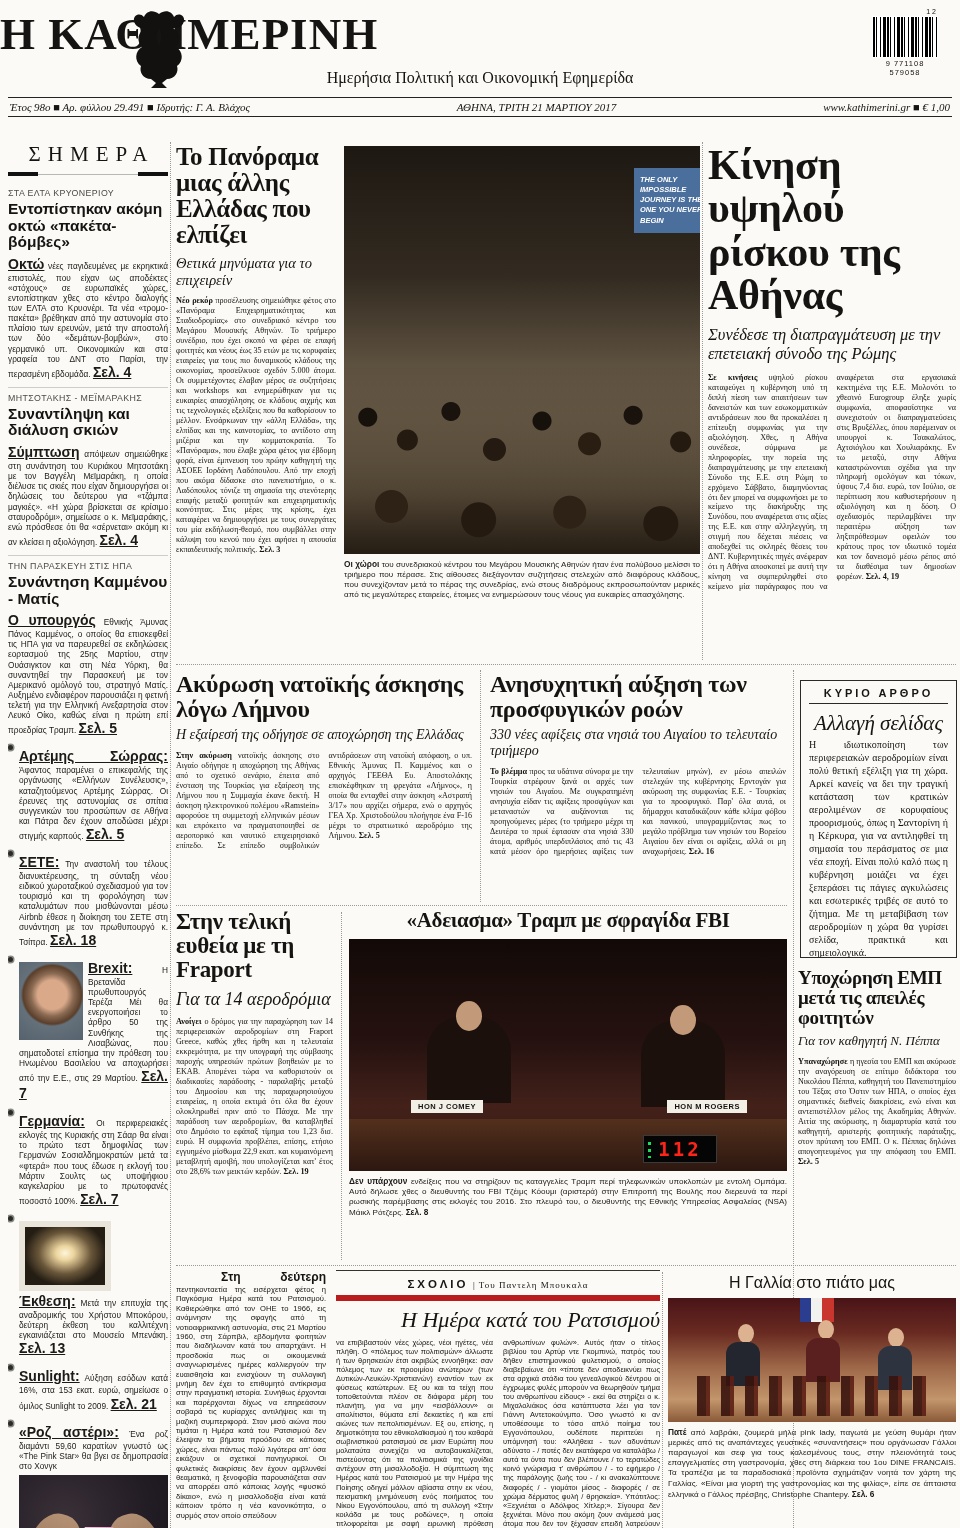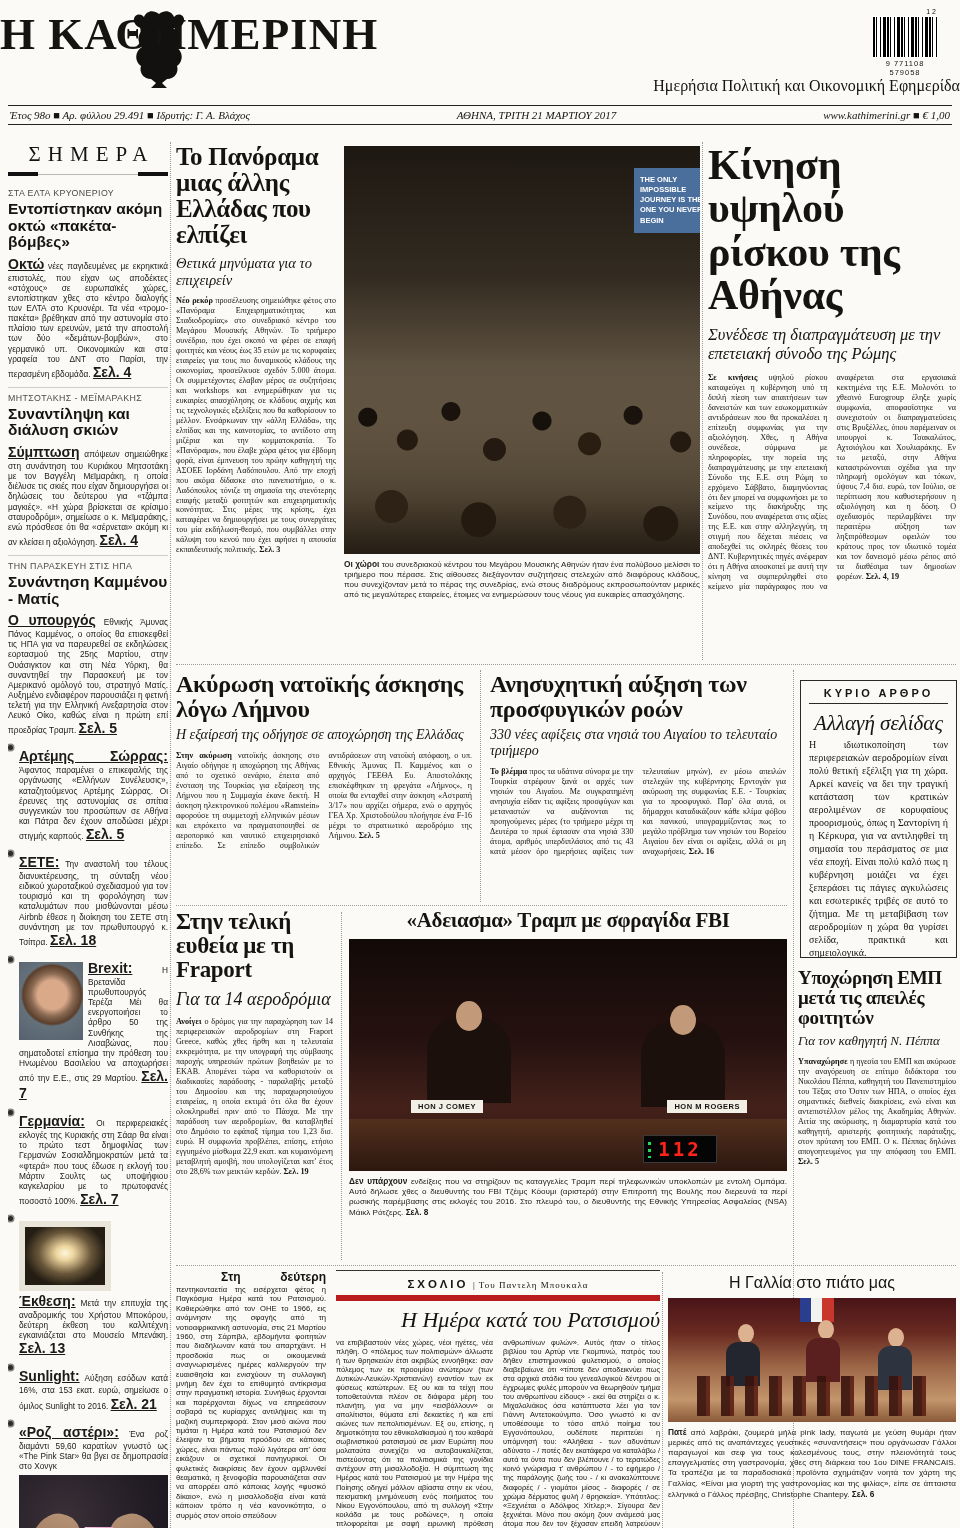--- a/index.html
+++ b/index.html
@@ -3,21 +3,21 @@
 <meta charset="utf-8">
 <style>
   * { margin:0; padding:0; box-sizing:border-box; }
   body { background:#e8e6e1; font-family:"Liberation Sans","DejaVu Sans",sans-serif; color:#161412; }
   .page { width:960px; height:1528px; margin:0 auto; background:#fbfaf6; position:relative; overflow:hidden; }
 
   
   .masthead { position:relative; height:142px; padding-top:6px; }
   .eagle { position:absolute; left:128px; top:8px; width:62px; height:84px; }
   .mast-title { font-family:"Liberation Serif","DejaVu Serif",serif; font-weight:bold; font-size:45px; letter-spacing:1px; line-height:1.0; margin-top:6px; }
-  .mast-sub { text-align:right; font-family:"Liberation Serif","DejaVu Serif",serif; font-size:16px; margin-top:20px; }
+  .mast-sub { text-align:center; font-family:"Liberation Serif","DejaVu Serif",serif; font-size:16px; margin-top:12px; }
   .mast-info { display:flex; justify-content:space-between; align-items:center; margin:10px 8px 0; border-top:1px solid #232323; border-bottom:1px solid #232323; padding:3px 2px; font-family:"Liberation Serif","DejaVu Serif",serif; font-style:italic; font-size:11px; }
   .barcode-wrap { position:absolute; right:22px; top:8px; width:66px; text-align:center; }
   .barcode-top { font-size:7px; text-align:right; letter-spacing:2px; }
   .barcode-bars { height:42px; margin:1px 0 1px; background:repeating-linear-gradient(90deg,#000 0 2px,#fff 2px 3px,#000 3px 4px,#fff 4px 7px,#000 7px 8px,#fff 8px 10px,#000 10px 13px,#fff 13px 14px); border:1px solid #fff; }
   .barcode-num { font-size:7.5px; letter-spacing:1px; }
 
   
   .content { position:relative; height:1386px; }
   .vline { position:absolute; width:0; border-left:1px dotted #9b9b96; }
   .hline { position:absolute; height:0; border-top:1px dotted #9b9b96; }
@@ -52,21 +52,21 @@
   .subhead { font-family:"Liberation Serif","DejaVu Serif",serif; font-style:italic; line-height:1.15; margin-top:7px; }
   .body-serif { font-family:"Liberation Serif","DejaVu Serif",serif; font-size:8.1px; line-height:1.23; text-align:justify; margin-top:8px; }
   .body-serif b { font-size:8.2px; }
   .two-col { column-count:2; column-gap:9px; }
 
   .story-panorama { left:176px; top:2px; width:160px; height:516px; }
   .story-panorama .headline { font-size:25px; }
   .story-panorama .subhead { font-size:14.5px; }
 
   .panorama-figure { left:344px; top:4px; width:356px; height:514px; }
-  .photo-panorama { position:relative; width:396px; height:408px; background:linear-gradient(180deg,#1d1812 0%,#332b21 32%,#6d5f4b 62%,#9b8a6d 86%,#8a7757 100%); }
+  .photo-panorama { position:relative; width:396px; height:408px; background:linear-gradient(180deg,#1d1812 0%,#332b21 32%,#6d5f4b 62%,#9b8a6d 86%,#8a7757 100%);font-style:italic; }
   .pano-sign { position:absolute; right:14px; top:22px; width:92px; padding:7px 6px; background:#4a6f9d; color:#fff; font-size:7.5px; font-weight:bold; line-height:1.35; text-transform:uppercase; }
   .pano-crowd { position:absolute; left:0; bottom:0; width:100%; height:190px;
     background-image:
       radial-gradient(circle at 6% 28%, #17110c 9px, transparent 10px),
       radial-gradient(circle at 16% 40%, #241a10 10px, transparent 11px),
       radial-gradient(circle at 27% 25%, #1a130d 9px, transparent 10px),
       radial-gradient(circle at 38% 45%, #241a12 11px, transparent 12px),
       radial-gradient(circle at 50% 30%, #17110c 9px, transparent 10px),
       radial-gradient(circle at 62% 42%, #2a1e13 11px, transparent 12px),
       radial-gradient(circle at 73% 27%, #1a130d 9px, transparent 10px),
@@ -218,21 +218,21 @@
 
       <div class="sb-item sb-bullet" data-interactable="false">
           <span class="dot" data-interactable="false"></span>
         <p class="sb-text" data-interactable="false">
           <span class="photo-exhibit" data-interactable="false"></span>
           <b class="sb-blead" data-interactable="false">Έκθεση:</b> <span data-interactable="false">Μετά την επιτυχία της αναδρομικής του Χρήστου Μποκόρου, δεύτερη έκθεση του καλλιτέχνη εγκαινιάζεται στο Μουσείο Μπενάκη.</span> <b class="pg" data-interactable="false">Σελ. 13</b></p>
       </div>
 
       <div class="sb-item sb-bullet" data-interactable="false">
           <span class="dot" data-interactable="false"></span>
-        <p class="sb-text" data-interactable="false"><b class="sb-blead" data-interactable="false">Sunlight:</b> <span data-interactable="false">Αύξηση εσόδων κατά 16%, στα 153 εκατ. ευρώ, σημείωσε ο όμιλος Sunlight το 2016.</span> <b class="pg" data-interactable="false">Σελ. 21</b></p>
+        <p class="sb-text" data-interactable="false"><b class="sb-blead" data-interactable="false">Sunlight:</b> <span data-interactable="false">Αύξηση εσόδων κατά 16%, στα 153 εκατ. ευρώ, σημείωσε ο όμιλος Sunlight το 2009.</span> <b class="pg" data-interactable="false">Σελ. 21</b></p>
       </div>
 
       <div class="sb-item sb-bullet" data-interactable="false">
           <span class="dot" data-interactable="false"></span>
         <p class="sb-text" data-interactable="false"><b class="sb-blead" data-interactable="false">«Ροζ αστέρι»:</b> <span data-interactable="false">Ένα ροζ διαμάντι 59,60 καρατίων γνωστό ως «The Pink Star» θα βγει σε δημοπρασία στο Χονγκ</span></p>
         <div class="photo-diamond" data-interactable="false">
           <span class="f1" data-interactable="false"></span>
             <span class="f2" data-interactable="false"></span>
           <span class="gem" data-interactable="false"></span>
 

